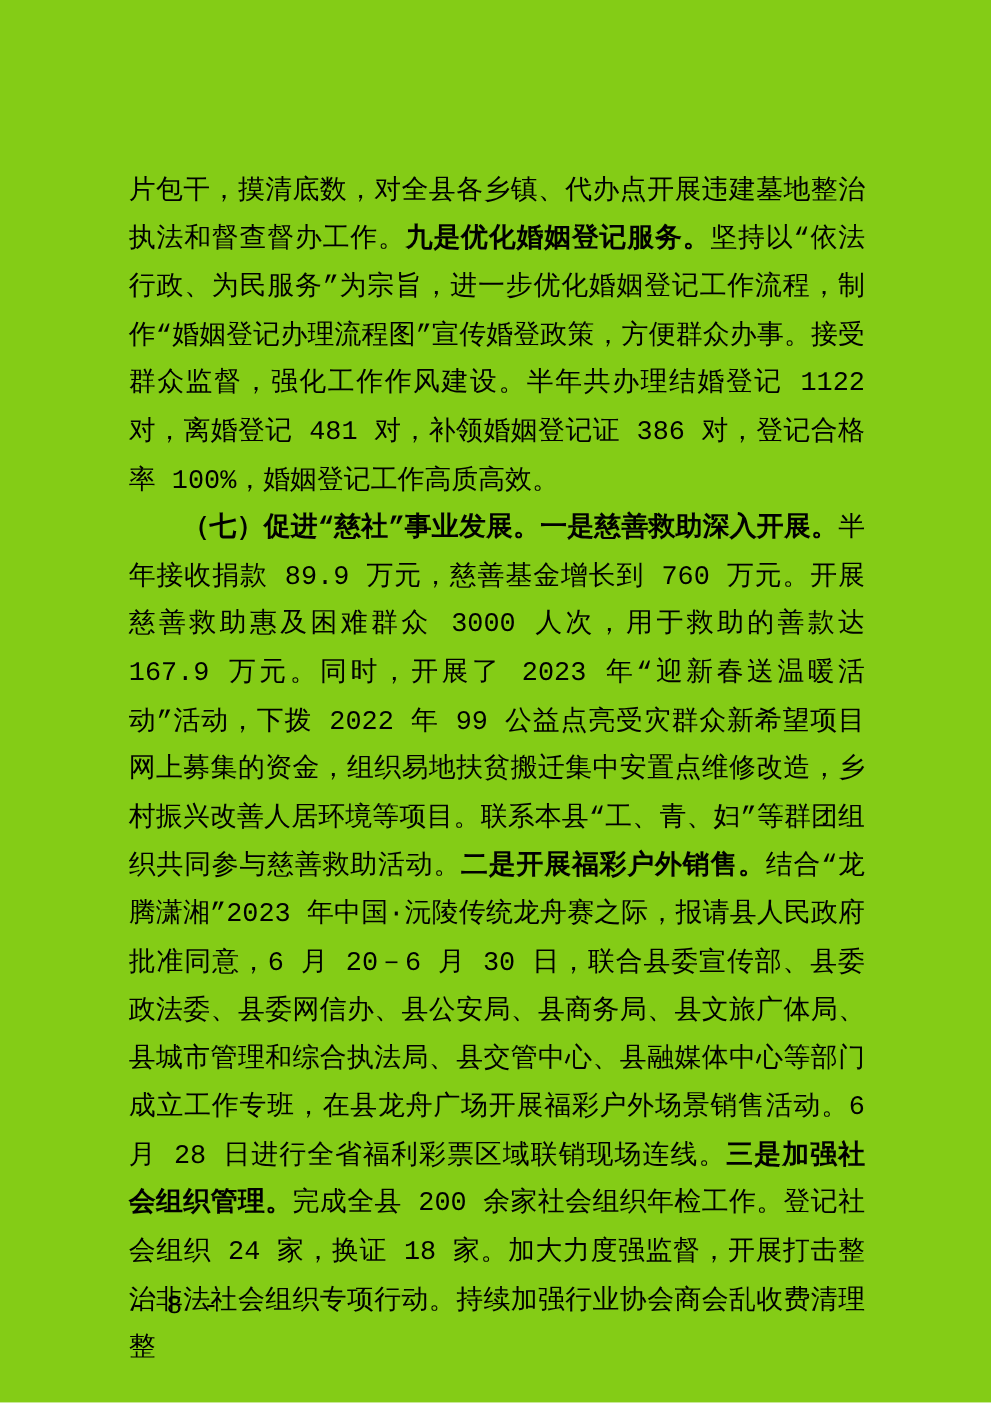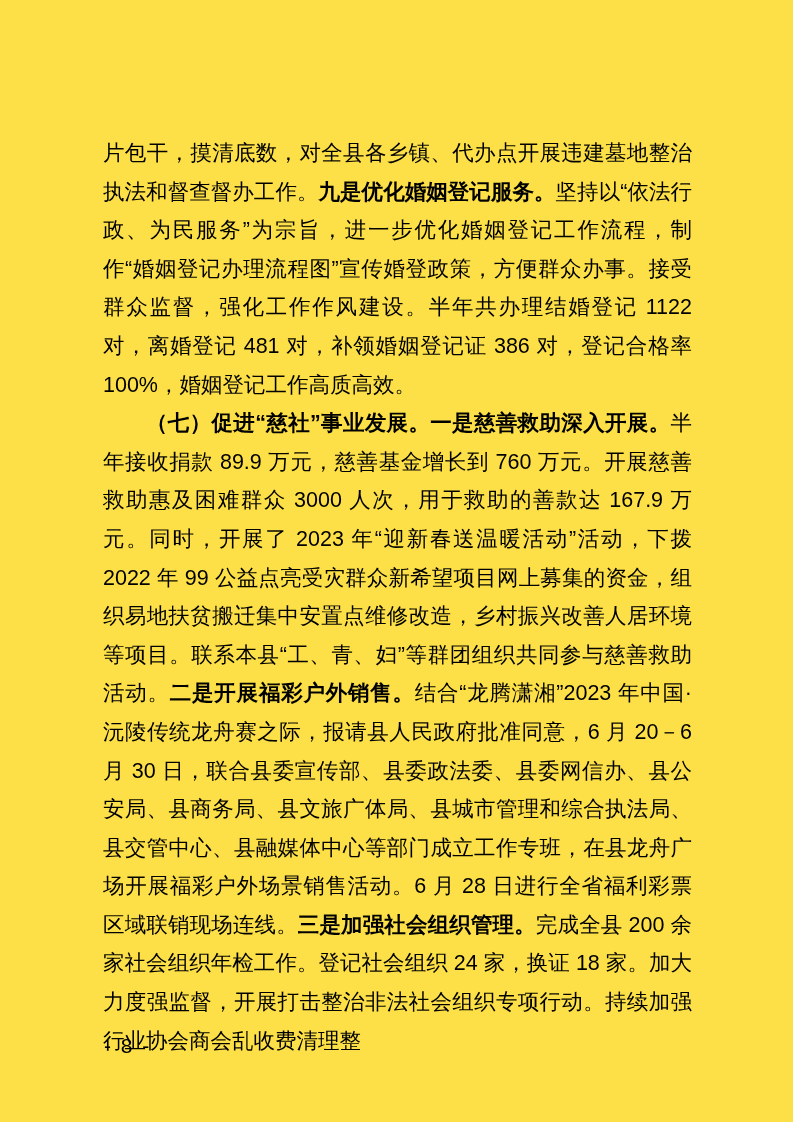--- a/index.html
+++ b/index.html
@@ -4,23 +4,23 @@
 <style>
   html, body {
     margin: 0;
     padding: 0;
     background: #ffffff;
   }
   .page {
     position: relative;
     width: 793px;
     height: 1122px;
-    background: #fde047;
+    background: #84cc16;
     overflow: hidden;
-    font-family: Liberation Sans, sans-serif;
+    font-family: Liberation Mono, monospace;
     color: #000000;
   }
   .content {
     position: absolute;
     left: 103px;
     top: 134px;
     width: 589px;
   }
   .para {
     margin: 0;

